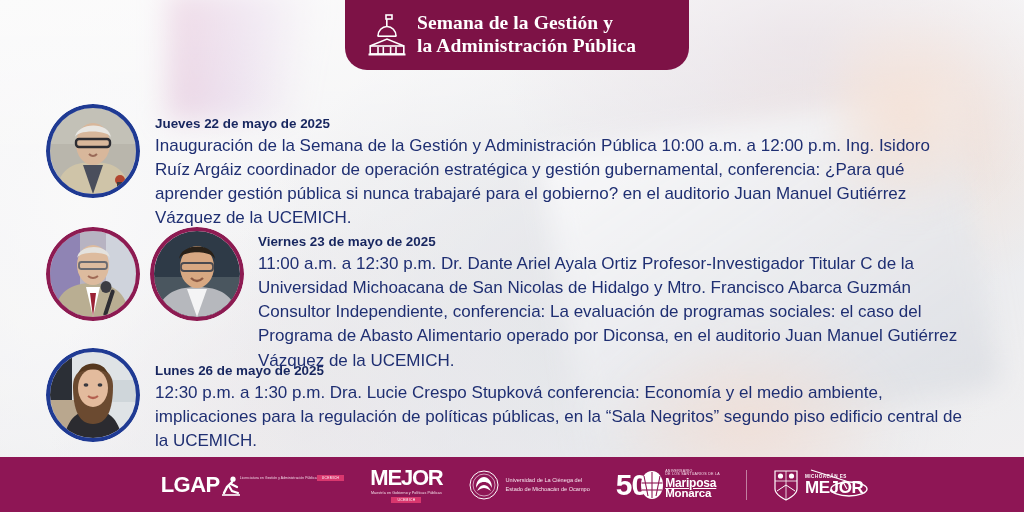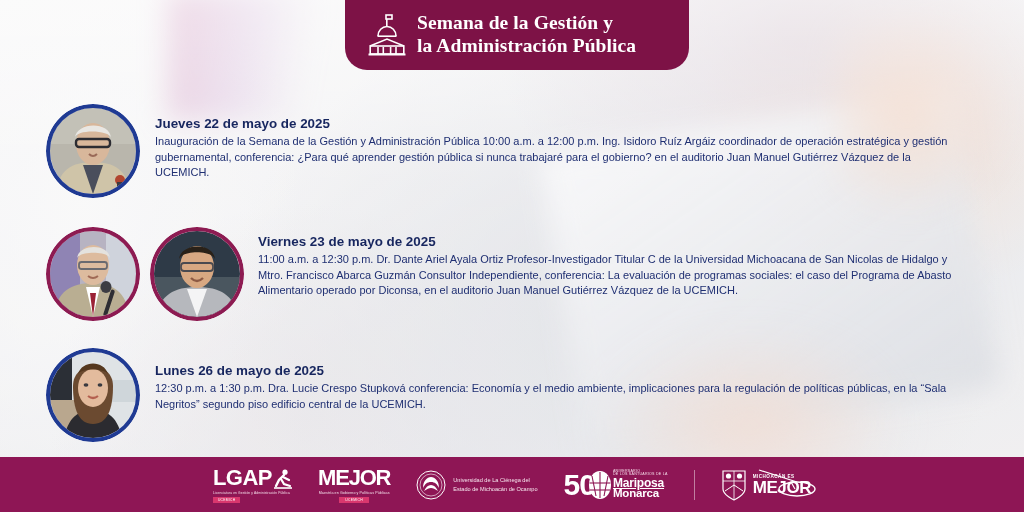--- a/index.html
+++ b/index.html
@@ -128,21 +128,21 @@
 
   .event-text { color: #1b2a6b; }
   .event-date {
     font-weight: bold;
     font-size: 13.4px;
     line-height: 1.35;
     margin-bottom: 1px;
     color: #17265f;
   }
   .event-body {
-    font-size: 11px;
+    font-size: 17px;
     line-height: 1.42;
     color: #1f2f72;
   }
 
   
   #row-1 { left: 46px; top: 104px; width: 960px; }
   #row-1 .event-text { width: 810px; margin-left: 15px; padding-top: 11px; }
 
   #row-2 { left: 46px; top: 227px; width: 960px; }
   #row-2 .event-text { width: 710px; margin-left: 14px; padding-top: 6px; }
@@ -158,21 +158,21 @@
     background: #8e1655;
     display: flex;
     align-items: center;
     justify-content: center;
     gap: 26px;
     z-index: 6;
   }
   .logo { display: flex; align-items: center; color: #fff; flex: 0 0 auto; }
 
   
-  .logo-lgap { flex-direction: column; align-items: flex-start; text-align: right; }
+  .logo-lgap { flex-direction: row; align-items: flex-start; text-align: right; }
   .lgap-top { display: flex; align-items: flex-end; gap: 2px; }
   .lgap-word {
     font-family: "Liberation Sans", sans-serif;
     font-weight: bold; font-size: 22px; letter-spacing: -.5px;
     color: #ffffff; line-height: 1;
   }
   .lgap-sub {
     font-size: 3.3px; letter-spacing: .12px; color: #f4dce8;
     margin-top: 2.5px; white-space: nowrap;
   }

